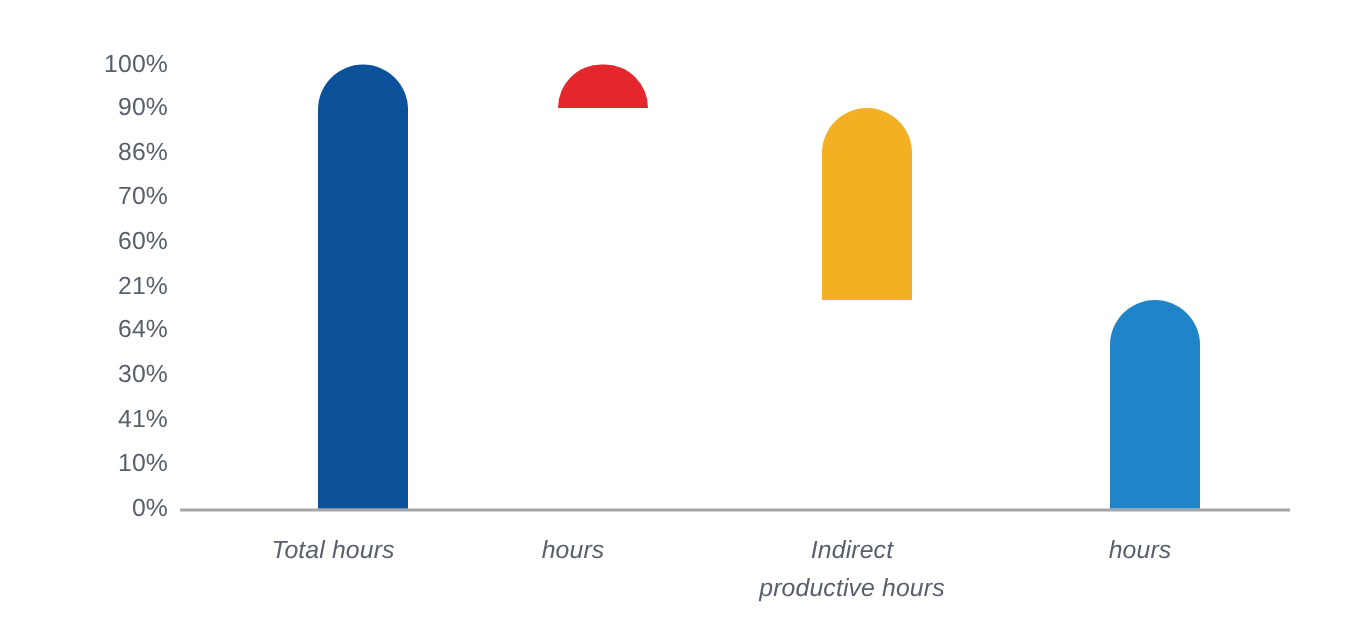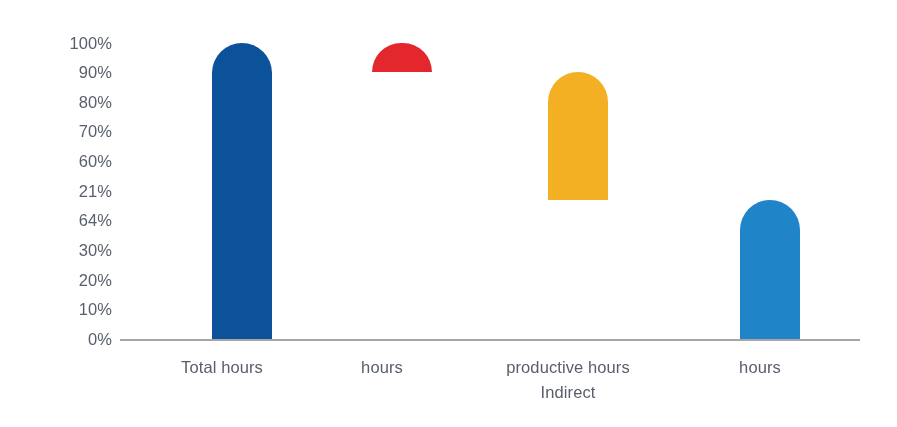--- a/index.html
+++ b/index.html
@@ -65,40 +65,41 @@
 
   
   .cat-label {
     position: absolute;
     top: 355px;
     text-align: center;
     font-size: 16.5px;
     line-height: 25px;
     color: #59606b;
     letter-spacing: 0.1px;
+    font-style: italic;
   }
   .cat-label .cat-line {
     display: block;
   }
 </style>
 </head>
 <body>
 
 <div id="chart-root">
 
   <div class="y-axis">
     <div class="y-tick-label" style="top:43px">100%</div>
     <div class="y-tick-label" style="top:72px">90%</div>
-    <div class="y-tick-label" style="top:102px">80%</div>
+    <div class="y-tick-label" style="top:102px">86%</div>
     <div class="y-tick-label" style="top:131px">70%</div>
     <div class="y-tick-label" style="top:161px">60%</div>
     <div class="y-tick-label" style="top:191px">21%</div>
     <div class="y-tick-label" style="top:220px">64%</div>
     <div class="y-tick-label" style="top:250px">30%</div>
-    <div class="y-tick-label" style="top:280px">20%</div>
+    <div class="y-tick-label" style="top:280px">41%</div>
     <div class="y-tick-label" style="top:309px">10%</div>
     <div class="y-tick-label" style="top:339px">0%</div>
   </div>
 
   <div class="baseline"></div>
 
   <div class="plot-area">
     <div class="bar" style="left:92px; width:60px; top:43px; height:296px; background:#0b529b;"></div>
 
     <div class="bar" style="left:252px; width:60px; top:43px; height:29px; background:#e3272c;"></div>
@@ -110,21 +111,21 @@
 
   <div class="cat-label" style="left:152px; width:140px;">
     <span class="cat-line">Total hours</span>
   </div>
 
   <div class="cat-label" style="left:312px; width:140px;">
     <span class="cat-line">hours</span>
   </div>
 
   <div class="cat-label" style="left:478px; width:180px;">
+    <span class="cat-line">Indirect</span>
     <span class="cat-line">productive hours</span>
-    <span class="cat-line">Indirect</span>
   </div>
 
   <div class="cat-label" style="left:660px; width:200px;">
     <span class="cat-line">hours</span>
   </div>
 
 </div>
 
 </body></html>

